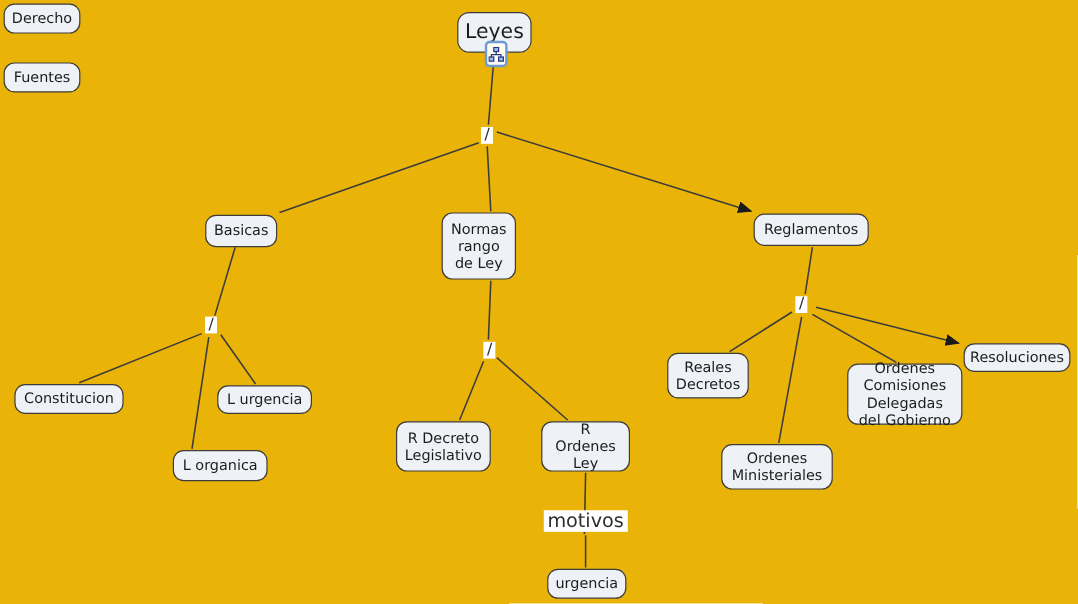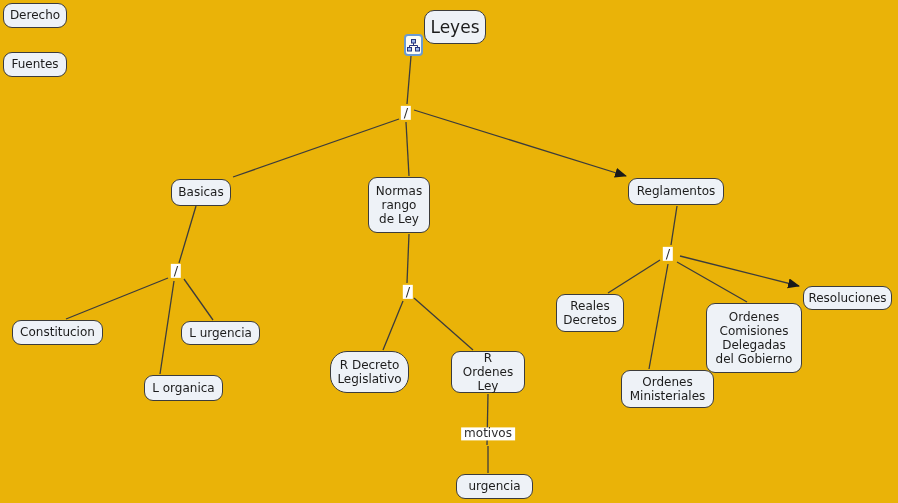--- a/index.html
+++ b/index.html
@@ -25,21 +25,21 @@
     color: #1c1c1c;
     font-size: 12px;
     line-height: 1.18;
     text-align: center;
     display: flex;
     align-items: center;
     justify-content: center;
     padding: 3px 5px;
     cursor: default;
   }
-  .node.big { font-size: 17px; border-radius: 10px; margin-left: 43px; }
+  .node.big { font-size: 17px; border-radius: 10px; }
   .link-label {
     position: absolute;
     transform: translate(-50%, -50%);
     background: #ffffff;
     color: #2e2e2e;
     font-size: 13px;
     padding: 0 3px;
     line-height: 1.1;
     white-space: nowrap;
   }
@@ -118,43 +118,43 @@
   <div class="node" style="left:368px; top:177px; width:62px; height:56px;">Normas rango de Ley</div>
 
   <div class="node" style="left:628px; top:178px; width:96px; height:27px;">Reglamentos</div>
 
   <div class="node" style="left:12px; top:320px; width:91px; height:25px;">Constitucion</div>
 
   <div class="node" style="left:120px; top:375px; width:79px; height:26px;margin-left:24px;">L organica</div>
 
   <div class="node" style="left:181px; top:321px; width:79px; height:24px;">L urgencia</div>
 
-  <div class="node" style="left:330px; top:351px; width:79px; height:42px;border-radius:17px;">R Decreto Legislativo</div>
+  <div class="node" style="left:330px; top:351px; width:79px; height:42px;">R Decreto Legislativo</div>
 
   <div class="node" style="left:451px; top:351px; width:74px; height:42px;">R Ordenes Ley</div>
 
-  <div class="node" style="left:456px; top:474px; width:77px; height:25px;">urgencia</div>
+  <div class="node" style="left:456px; top:474px; width:66px; height:25px;">urgencia</div>
 
   <div class="node" style="left:556px; top:294px; width:68px; height:38px;">Reales Decretos</div>
 
-  <div class="node" style="left:601px; top:370px; width:93px; height:38px;margin-left:20px;">Ordenes Ministeriales</div>
+  <div class="node" style="left:601px; top:370px; width:93px; height:38px;">Ordenes Ministeriales</div>
 
-  <div class="node" style="left:706px; top:303px; width:96px; height:70px;text-align:center;">Ordenes Comisiones Delegadas del Gobierno</div>
+  <div class="node" style="left:706px; top:303px; width:96px; height:51px;text-align:center;">Ordenes Comisiones Delegadas del Gobierno</div>
 
   <div class="node" style="left:803px; top:286px; width:89px; height:24px;">Resoluciones</div>
 
   <span class="link-label" style="left:406px; top:113px;">/</span>
 
   <span class="link-label" style="left:176px; top:271px;">/</span>
 
   <span class="link-label" style="left:408px; top:292px;">/</span>
 
   <span class="link-label" style="left:668px; top:254px;">/</span>
 
-  <span class="link-label" style="left:488px; top:434px; font-size:12px;">motivos</span>
+  <span class="link-label" style="left:488px; top:434px; font-size:16px;">motivos</span>
 
   <div class="resource-icon">
     <svg width="13" height="13" viewBox="0 0 13 13">
       <g stroke="#27357c" stroke-width="1" fill="#9db7e8">
         <rect x="4.5" y="0.5" width="4" height="3.5"></rect>
         <rect x="0.5" y="8.5" width="4" height="3.5"></rect>
         <rect x="8.5" y="8.5" width="4" height="3.5"></rect>
       </g>
       <path d="M6.5 4 v2.5 M2.5 8.5 v-2 h8 v2" stroke="#27357c" stroke-width="1" fill="none"></path>
     </svg>

